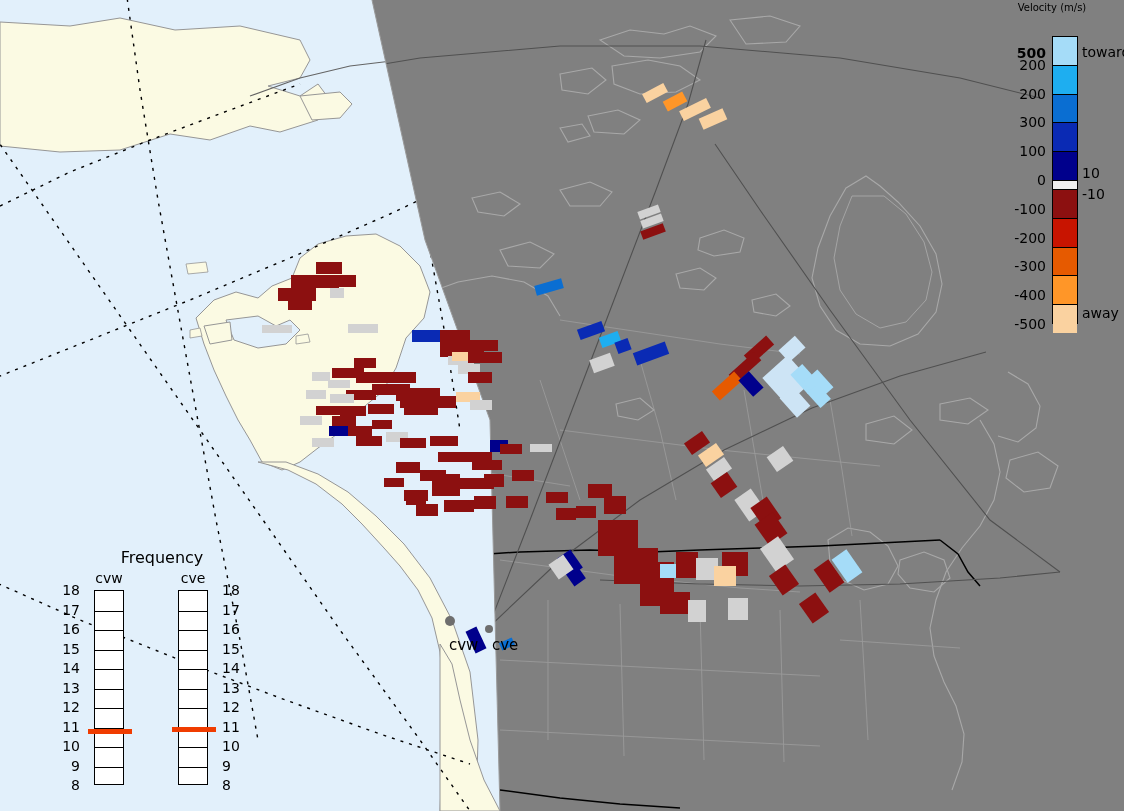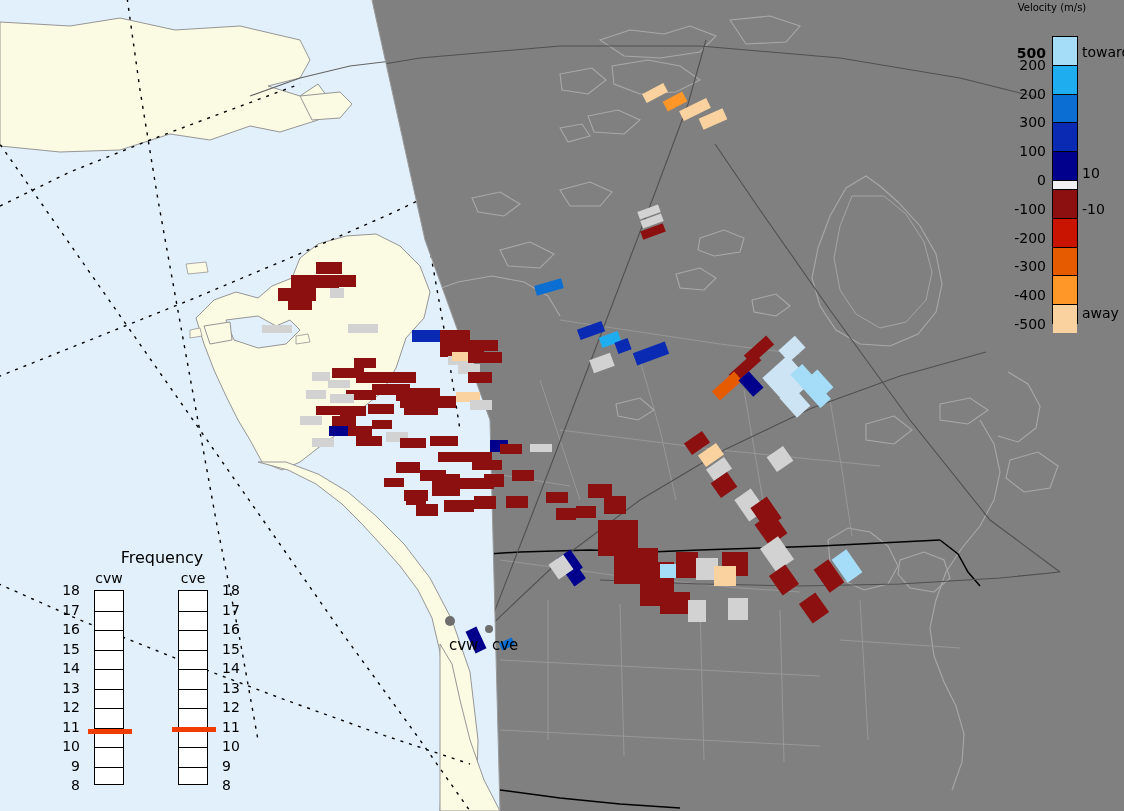--- a/index.html
+++ b/index.html
@@ -380,21 +380,21 @@
         <span style="top: 150px;">0</span>
         <span style="top: 178.8px;">-100</span>
         <span style="top: 207.6px; text-align: right;">-200</span>
         <span style="top: 236.4px;">-300</span>
         <span style="top: 265.2px;">-400</span>
         <span style="top: 294px;">-500</span>
       </div>
     <div id="cbar-side">
         <span style="top: 21.84px;">toward</span>
         <span style="top: 142.512px;">10</span>
-        <span style="top: 179px; text-align: center;">-10</span>
+        <span style="top: 164px; text-align: center;">-10</span>
         <span style="top: 283.056px;">away</span>
       </div>
   </div>
 
   <div id="freq-wrap">
     <div id="freq-title">Frequency</div>
 
     <div class="freq-col" id="freq-col-w">
       <div class="fc-label">cvw</div>
       <div class="fc-bar">

